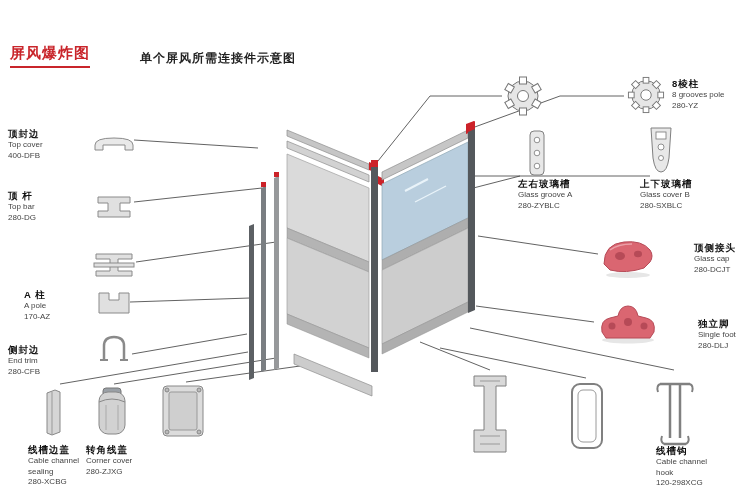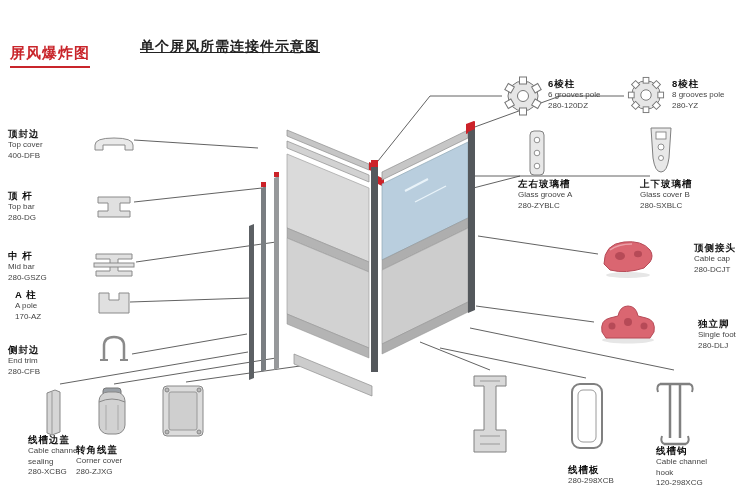--- a/index.html
+++ b/index.html
@@ -6,22 +6,22 @@
   .page {
     position:relative; width:750px; height:488px; background:#ffffff;
     font-family:"Liberation Sans", sans-serif; overflow:hidden;margin-top:36px;
   }
   .title {
     position:absolute; left:10px; top:8px;
     font-size:15px; font-weight:bold; color:#c9252b;
     border-bottom:2px solid #c9252b; padding-bottom:3px; letter-spacing:1px;
   }
   .subtitle {
-    position:absolute; left:140px; top:2px;
-    font-size:14px; font-weight:bold; color:#222; letter-spacing:1px;text-decoration:underline;
+    position:absolute; left:140px; top:14px;
+    font-size:12px; font-weight:bold; color:#222; letter-spacing:1px;
   }
   .label { position:absolute; color:#444; line-height:1.3; }
   .label .cn { display:block; font-size:9.5px; font-weight:bold; color:#111; letter-spacing:1px; }
   .label .en { display:block; font-size:8px; }
   .label .code { display:block; font-size:8px; }
   .icon { position:absolute; }
   svg { display:block; }
   .art { position:absolute; left:0; top:0; pointer-events:none; }
 </style>
 </head>
@@ -217,55 +217,45 @@
     <span class="en">Top cover</span>
     <span class="code">400-DFB</span>
   </div>
 
   <div class="label" style="left:8px;top:154px;width:70px">
     <span class="cn">顶 杆</span>
     <span class="en">Top bar</span>
     <span class="code">280-DG</span>
   </div>
 
-  <div class="label" style="left:8px;top:214px;width:70px">
-    <span class="cn">中 杆</span>
-    <span class="en">Mid bar</span>
-    <span class="code">280-GSZG</span>
-  </div>
-
-  <div class="label" style="left:15px;top:253px;width:70px">
+
+  <div class="label" style="left:24px;top:253px;width:70px">
     <span class="cn">A 柱</span>
     <span class="en">A pole</span>
     <span class="code">170-AZ</span>
   </div>
 
   <div class="label" style="left:8px;top:308px;width:70px">
     <span class="cn">侧封边</span>
     <span class="en">End trim</span>
     <span class="code">280-CFB</span>
   </div>
 
-  <div class="label" style="left:28px;top:398px;width:60px">
+  <div class="label" style="left:28px;top:408px;width:60px">
     <span class="cn">线槽边盖</span>
     <span class="en">Cable channel sealing</span>
     <span class="code">280-XCBG</span>
   </div>
 
-  <div class="label" style="left:76px;top:408px;width:60px">
+  <div class="label" style="left:86px;top:408px;width:60px">
     <span class="cn">转角线盖</span>
     <span class="en">Corner cover</span>
     <span class="code">280-ZJXG</span>
   </div>
 
-  <div class="label" style="left:548px;top:42px;width:80px">
-    <span class="cn">6棱柱</span>
-    <span class="en">6 grooves pole</span>
-    <span class="code">280-120DZ</span>
-  </div>
 
   <div class="label" style="left:672px;top:42px;width:76px">
     <span class="cn">8棱柱</span>
     <span class="en">8 grooves pole</span>
     <span class="code">280-YZ</span>
   </div>
 
   <div class="label" style="left:518px;top:142px;width:72px">
     <span class="cn">左右玻璃槽</span>
     <span class="en">Glass groove A</span>
@@ -273,35 +263,31 @@
   </div>
 
   <div class="label" style="left:640px;top:142px;width:72px">
     <span class="cn">上下玻璃槽</span>
     <span class="en">Glass cover B</span>
     <span class="code">280-SXBLC</span>
   </div>
 
   <div class="label" style="left:694px;top:206px;width:54px">
     <span class="cn">顶侧接头</span>
-    <span class="en">Cable cap</span>
+    <span class="en">Glass cap</span>
     <span class="code">280-DCJT</span>
   </div>
 
   <div class="label" style="left:698px;top:282px;width:50px">
     <span class="cn">独立脚</span>
     <span class="en">Single foot</span>
     <span class="code">280-DLJ</span>
   </div>
 
 
-  <div class="label" style="left:568px;top:428px;width:70px">
-    <span class="cn">线槽板</span>
-    <span class="code">280-298XCB</span>
-  </div>
 
   <div class="label" style="left:656px;top:409px;width:70px">
     <span class="cn">线槽钩</span>
     <span class="en">Cable channel hook</span>
     <span class="code">120-298XCG</span>
   </div>
 
 </div>
 
 </body></html>

